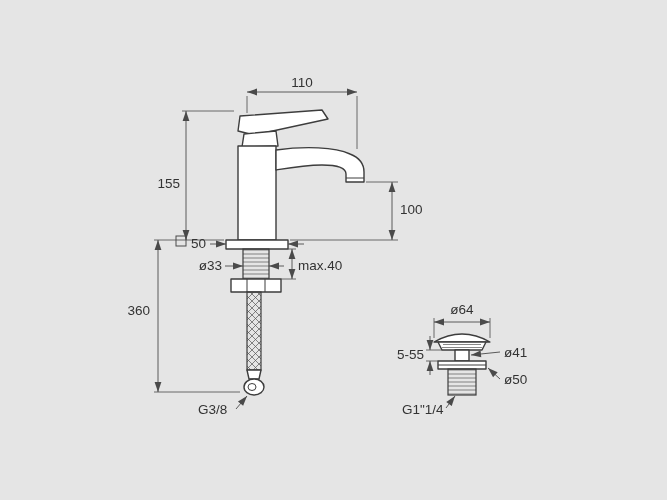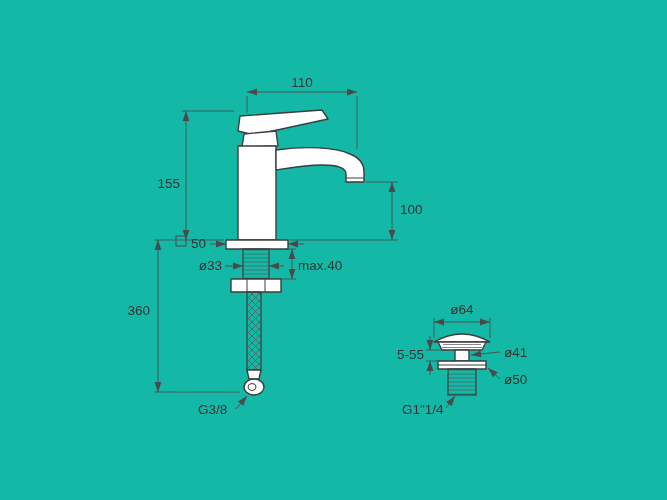--- a/index.html
+++ b/index.html
@@ -1,17 +1,17 @@
 <!DOCTYPE html>
 <html><head>
 <meta charset="utf-8">
 <style>
   html,body{margin:0;padding:0;background:#ffffff;}
   .canvas{
-    width:667px;height:500px;background:#14b8a6;position:relative;
+    width:667px;height:500px;background:#e5e5e5;position:relative;
     font-family:"Liberation Sans",sans-serif;overflow:hidden;
   }
   svg{display:block;}
   .outline{fill:#ffffff;stroke:#3d3d3d;stroke-width:1.4;stroke-linejoin:round;stroke-linecap:round;}
   .thin{fill:none;stroke:#3d3d3d;stroke-width:1;}
   .dim{stroke:#4a4a4a;stroke-width:0.9;fill:none;}
   .ext{stroke:#4a4a4a;stroke-width:0.8;fill:none;}
   .dimtext{font-size:13.5px;fill:#333333;}
   .hatch{stroke:#555555;stroke-width:0.7;}
 </style>

